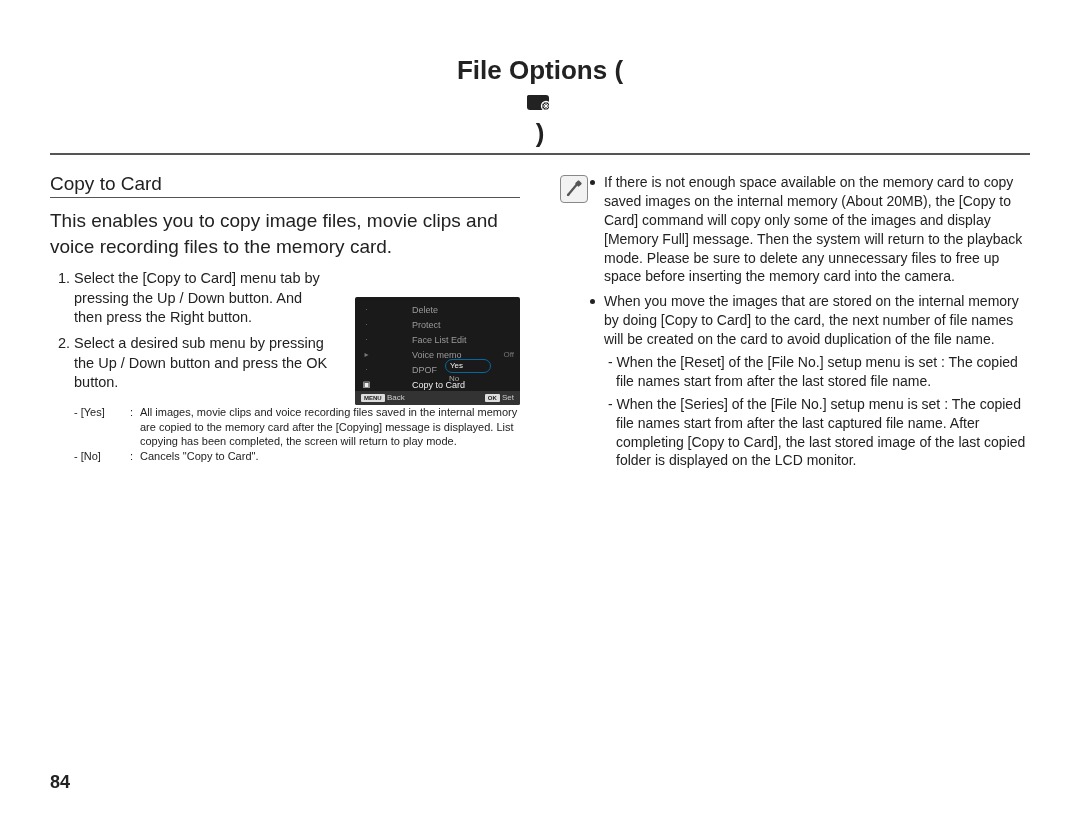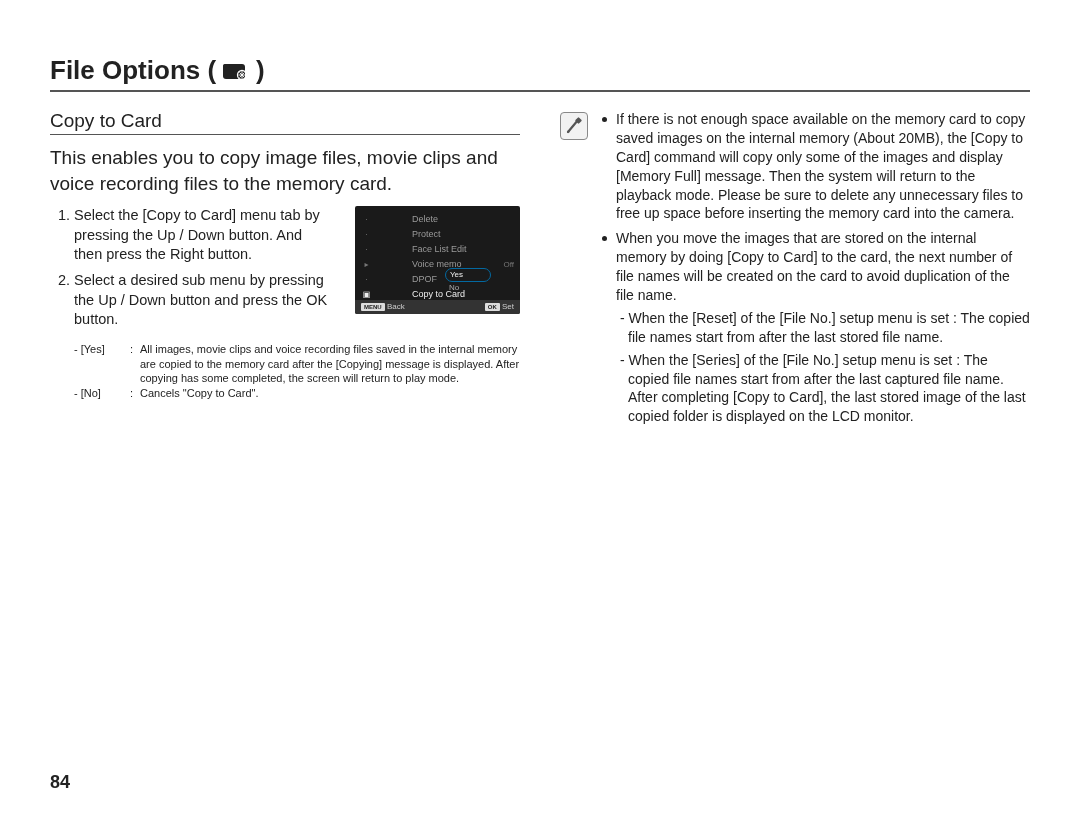--- a/index.html
+++ b/index.html
@@ -21,20 +21,21 @@
   }
   .main-title {
     font-size: 26px;
     font-weight: bold;
     border-bottom: 2px solid #555;
     padding-bottom: 4px;
     margin-bottom: 18px;
     display: flex;
     align-items: center;
     gap: 6px;
+    flex-direction: column;
   }
   .file-icon {
     display: inline-flex;
     align-items: center;
   }
   .columns {
     display: flex;
     gap: 40px;
   }
   .col {
@@ -56,35 +57,35 @@
   ol.steps {
     margin: 0 0 6px 0;
     padding-left: 24px;
     font-size: 14.5px;
     line-height: 1.35;
   }
   ol.steps li { margin-bottom: 6px; }
   .step-row {
     display: flex;
     gap: 22px;
-    align-items: flex-start;
+    align-items: flex-end;
   }
   .step-text { flex: 1; }
   .yn-block {
     font-size: 11px;
     line-height: 1.35;
     padding-left: 24px;
   }
   .yn-row { display: flex; }
   .yn-label { width: 56px; flex: 0 0 56px; }
   .yn-sep { width: 10px; flex: 0 0 10px; }
   .yn-desc { flex: 1; }
   .note-row {
     display: flex;
-    gap: 14px;
+    gap: 2px;
     align-items: flex-start;
   }
   .note-icon {
     width: 28px;
     height: 28px;
     flex: 0 0 28px;
     border: 1px solid #888;
     border-radius: 4px;
     background: #f2f2f2;
     display: flex;
@@ -248,21 +249,21 @@
             <span><span class="lcd-badge">MENU</span> <span>Back</span></span>
             <span><span class="lcd-badge">OK</span> <span>Set</span></span>
           </div>
         </div>
       </div>
 
       <div class="yn-block">
         <div class="yn-row">
           <div class="yn-label">- [Yes]</div>
           <div class="yn-sep">:</div>
-          <div class="yn-desc">All images, movie clips and voice recording files saved in the internal memory are copied to the memory card after the [Copying] message is displayed. After copying has some completed, the screen will return to play mode.</div>
+          <div class="yn-desc">All images, movie clips and voice recording files saved in the internal memory are copied to the memory card after the [Copying] message is displayed. List copying has been completed, the screen will return to play mode.</div>
         </div>
         <div class="yn-row">
           <div class="yn-label">- [No]</div>
           <div class="yn-sep">:</div>
           <div class="yn-desc">Cancels "Copy to Card".</div>
         </div>
       </div>
     </div>
 
     <div class="col">

